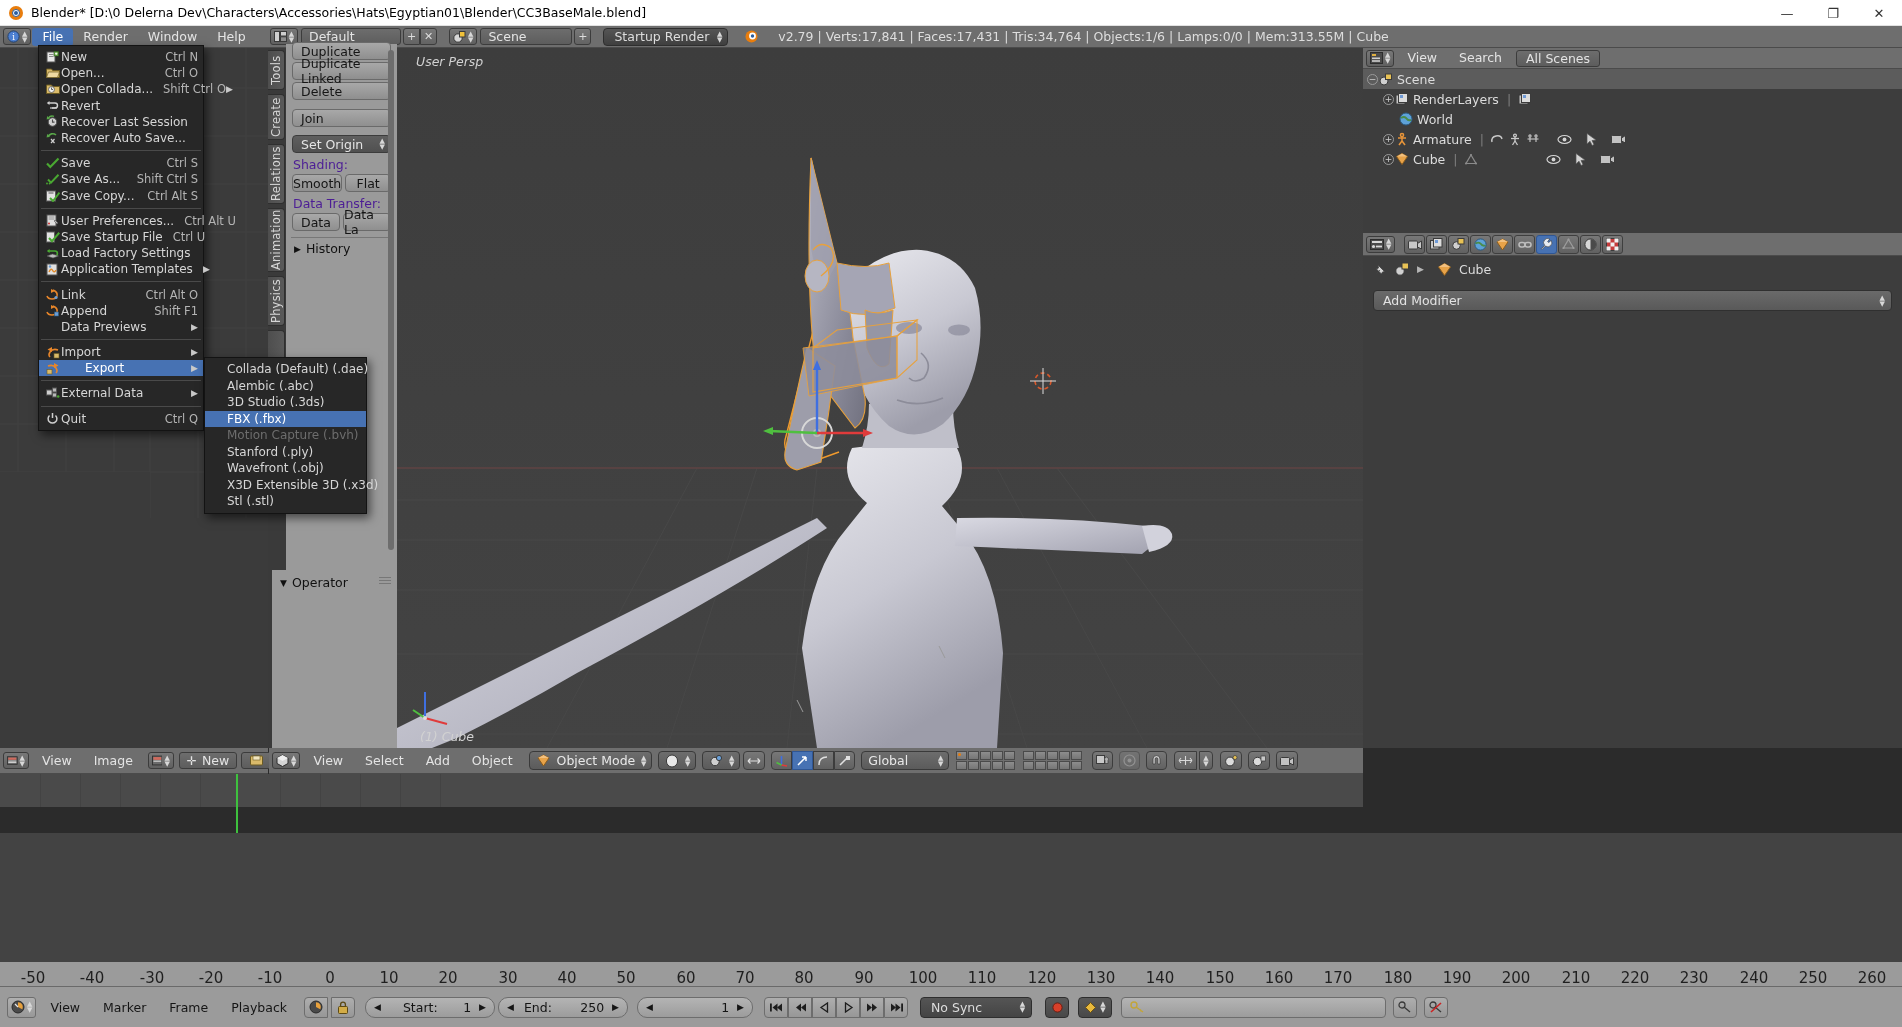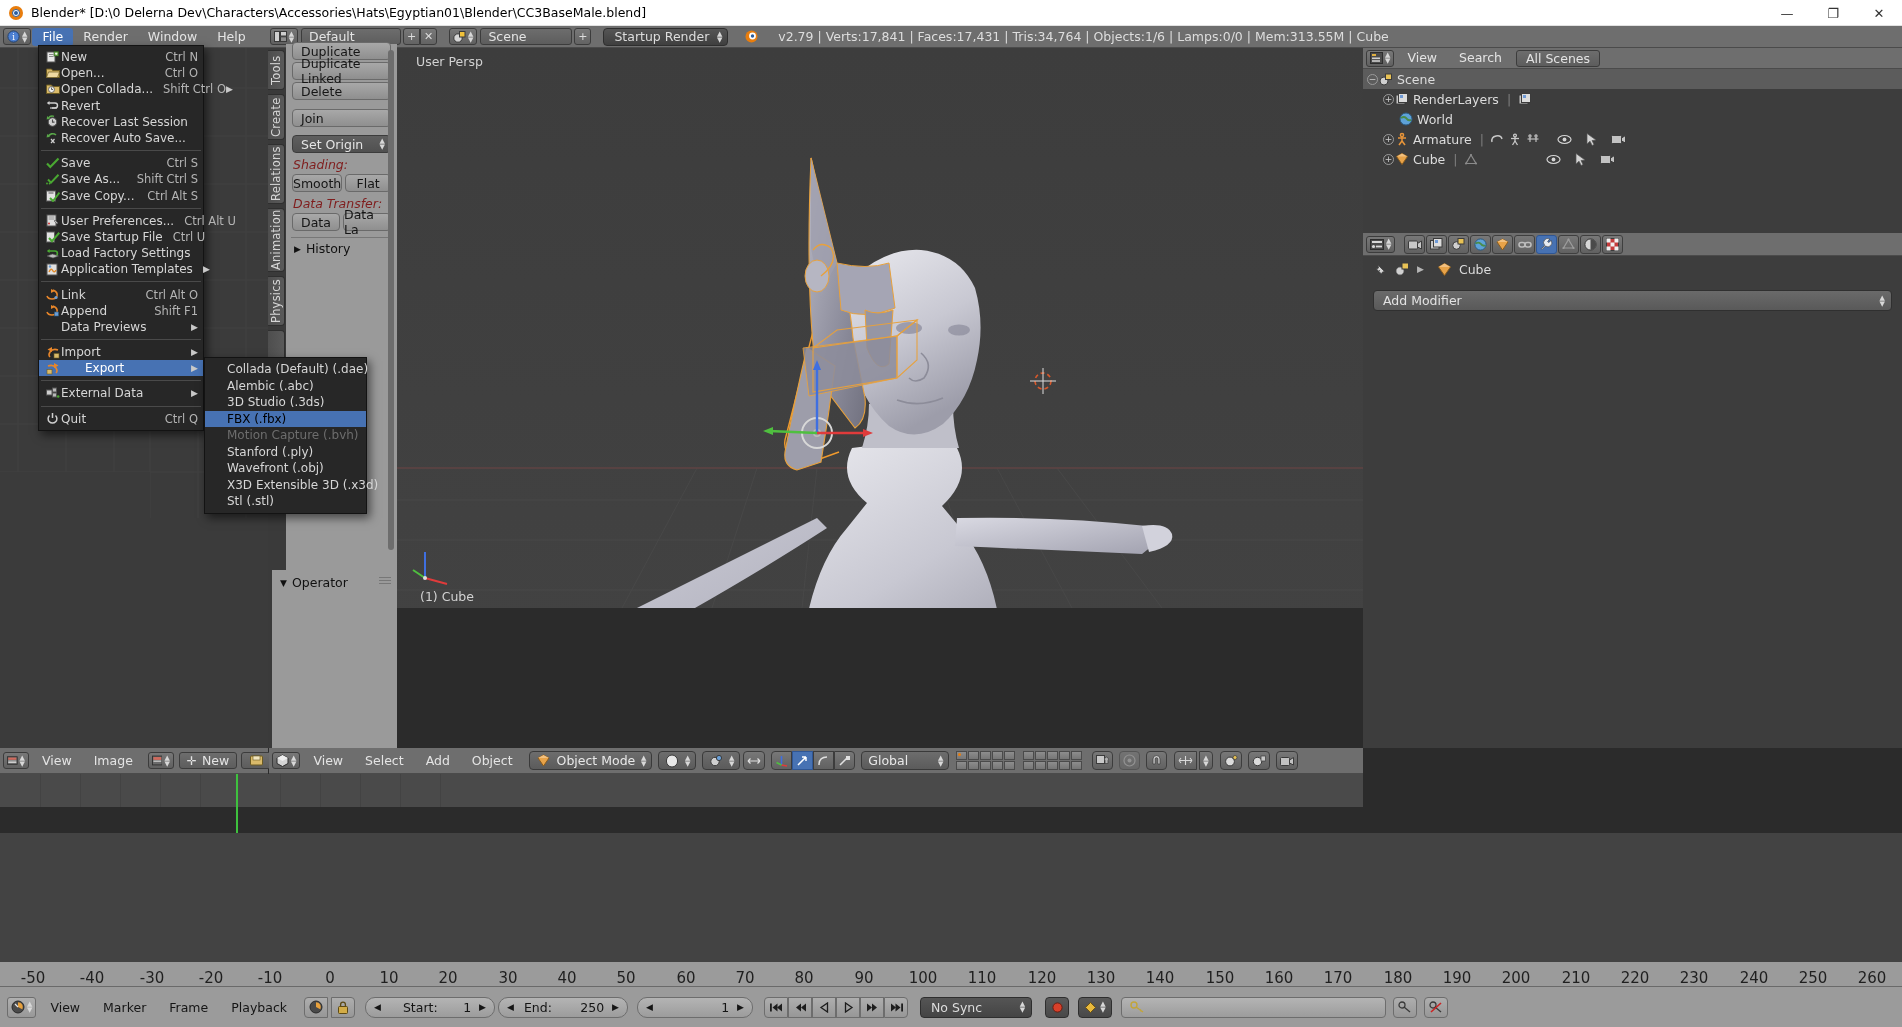--- a/index.html
+++ b/index.html
@@ -111,39 +111,39 @@
   }
   .tbtn {
     height:18px; margin:2px 6px; background:linear-gradient(#a8a8a8,#8f8f8f);
     border:1px solid #6a6a6a; border-radius:4px;
     display:flex; align-items:center; padding-left:8px;
     color:#151515; font-size:12.5px;
   }
   .tbtn.dark { background:linear-gradient(#5f5f5f,#505050); border-color:#3c3c3c; color:#e4e4e4; }
   .tbtn-row { display:flex; margin:2px 6px; gap:3px; }
   .tbtn-row .tbtn { margin:0; flex:1; justify-content:center; padding-left:0; }
-  .tlabel { color:#7f1d1d; font-size:12.5px; margin:4px 0 1px 7px;font-style:italic; }
+  .tlabel { color:#4c1d95; font-size:12.5px; margin:4px 0 1px 7px; }
   .tsep { height:1px; background:#777; margin:6px 5px 3px 5px; }
   .thist { color:#111; font-size:12.5px; margin-left:8px; display:flex; align-items:center; gap:5px;}
   .scrollpill {
     position:absolute; right:3px; top:6px; width:6px; height:500px;
     background:#6d6d6d; border-radius:4px;
   }
   .operator-panel {
     position:absolute; left:272px; top:570px; width:125px; height:178px;
     background:#9a9a9a;
   }
   .op-hdr { color:#111; font-size:12.5px; padding:5px 0 0 8px; display:flex; align-items:center; gap:5px;}
   .op-grip { position:absolute; right:6px; top:7px; width:12px; height:7px;
     background:repeating-linear-gradient(0deg,#777 0 1px,transparent 1px 3px); }
 
   
   .viewport {
-    position:absolute; left:397px; top:48px; width:966px; height:560px;
-    background:#b91c1c; overflow:hidden;
+    position:absolute; left:397px; top:48px; width:966px; height:700px;
+    background:#b91c1c; overflow:hidden;font-style:italic;
   }
   .vp-floor { position:absolute; inset:0; }
   .vp-label { position:absolute; left:19px; top:6px; color:#d2d2d2; font-size:12.5px; }
   .vp-obj { position:absolute; left:23px; bottom:4px; color:#d2d2d2; font-size:12.5px; }
   .axis-widget { position:absolute; left:12px; bottom:20px; width:46px; height:42px; }
 
   
   .outliner {
     position:absolute; left:1363px; top:48px; width:539px; height:185px;
     background:#3d3d3d;
@@ -282,21 +282,21 @@
 
   .submenu {
     position:absolute; left:204px; top:357px; width:163px;
     background:#272727; border:1px solid #131313;
     box-shadow:3px 4px 9px rgba(0,0,0,.55); padding:3px 0; z-index:61;
   }
   .sm-item {
     height:16.5px; display:flex; align-items:center; color:#d6d6d6; font-size:12px;
     padding:0 6px 0 22px; white-space:nowrap;
   }
-  .sm-item.hl { background:#4772b3; color:#000000; }
+  .sm-item.hl { background:#4772b3; color:#ffffff; }
   .sm-item.dis { color:#6d6d6d; }
 
   
   svg { display:block; }
 </style>
 </head>
 <body>
 
 <div class="app">
 

